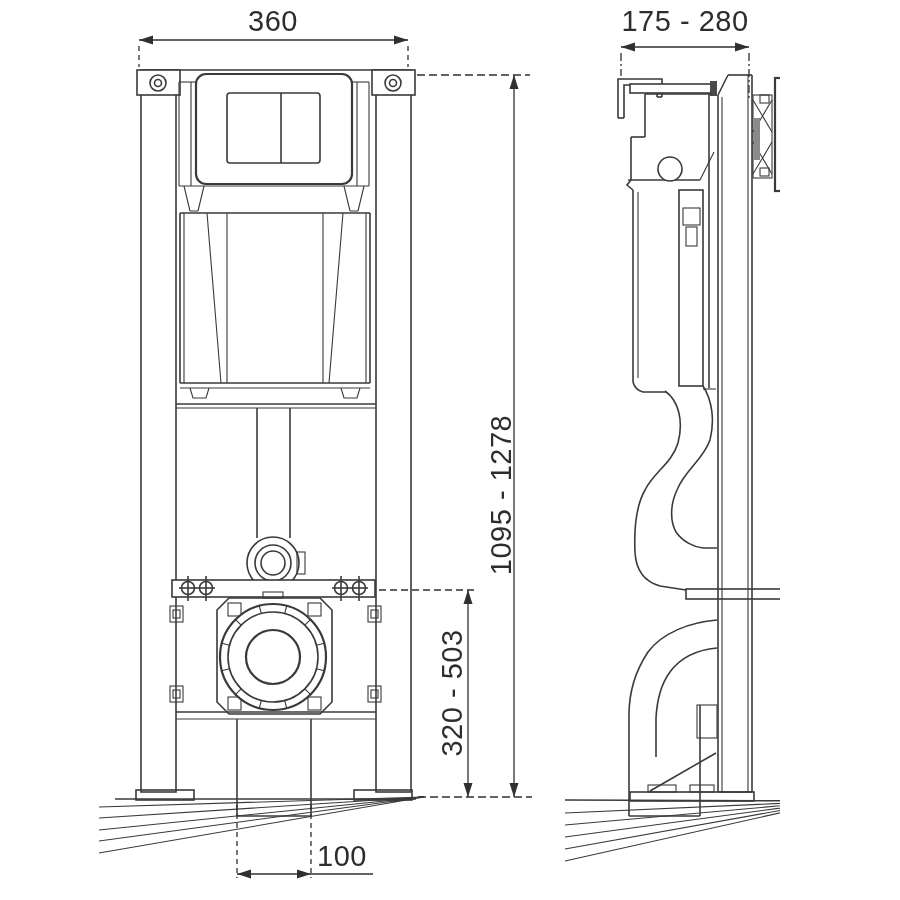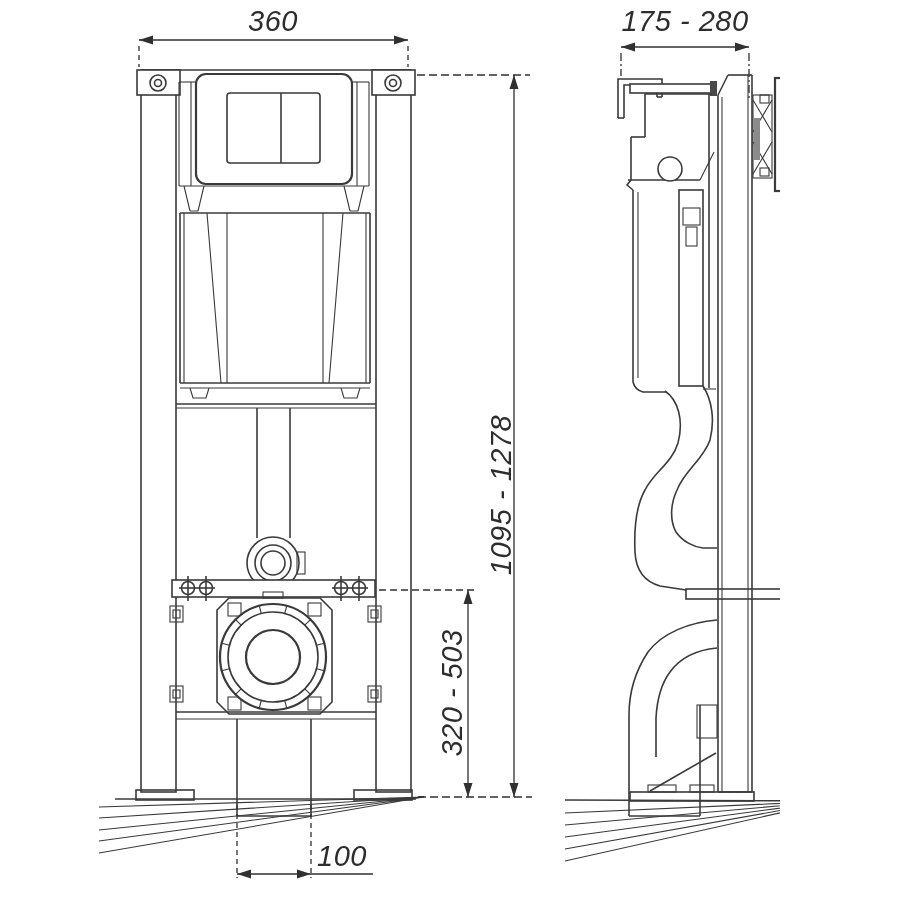--- a/index.html
+++ b/index.html
@@ -1,16 +1,16 @@
 <!DOCTYPE html>
 <html><head>
 <meta charset="utf-8">
 <style>
   html,body { margin:0; padding:0; background:#ffffff; }
-  #stage { width:780px; height:900px; position:relative; background:#ffffff; overflow:hidden;font-style:italic; }
+  #stage { width:780px; height:900px; position:relative; background:#ffffff; overflow:hidden; }
   svg { display:block; }
   .ln   { fill:none; stroke:#3a3a3a; stroke-width:1.6; stroke-linejoin:miter; stroke-linecap:butt; }
   .ln2  { stroke-width:2.2; }
   .thin { stroke-width:1.1; }
   .wfill{ fill:#ffffff; }
   .dk   { fill:#4a4a4a; stroke:none; }
   .gray { fill:#8a8a8a; stroke:none; }
   .dim  { fill:none; stroke:#303030; stroke-width:1.3; }
   .dimfill { fill:#303030; stroke:none; }
   text.dimtxt { font-family:"Liberation Sans", sans-serif; font-size:29px; fill:#2d2d2d; letter-spacing:0.5px; }

